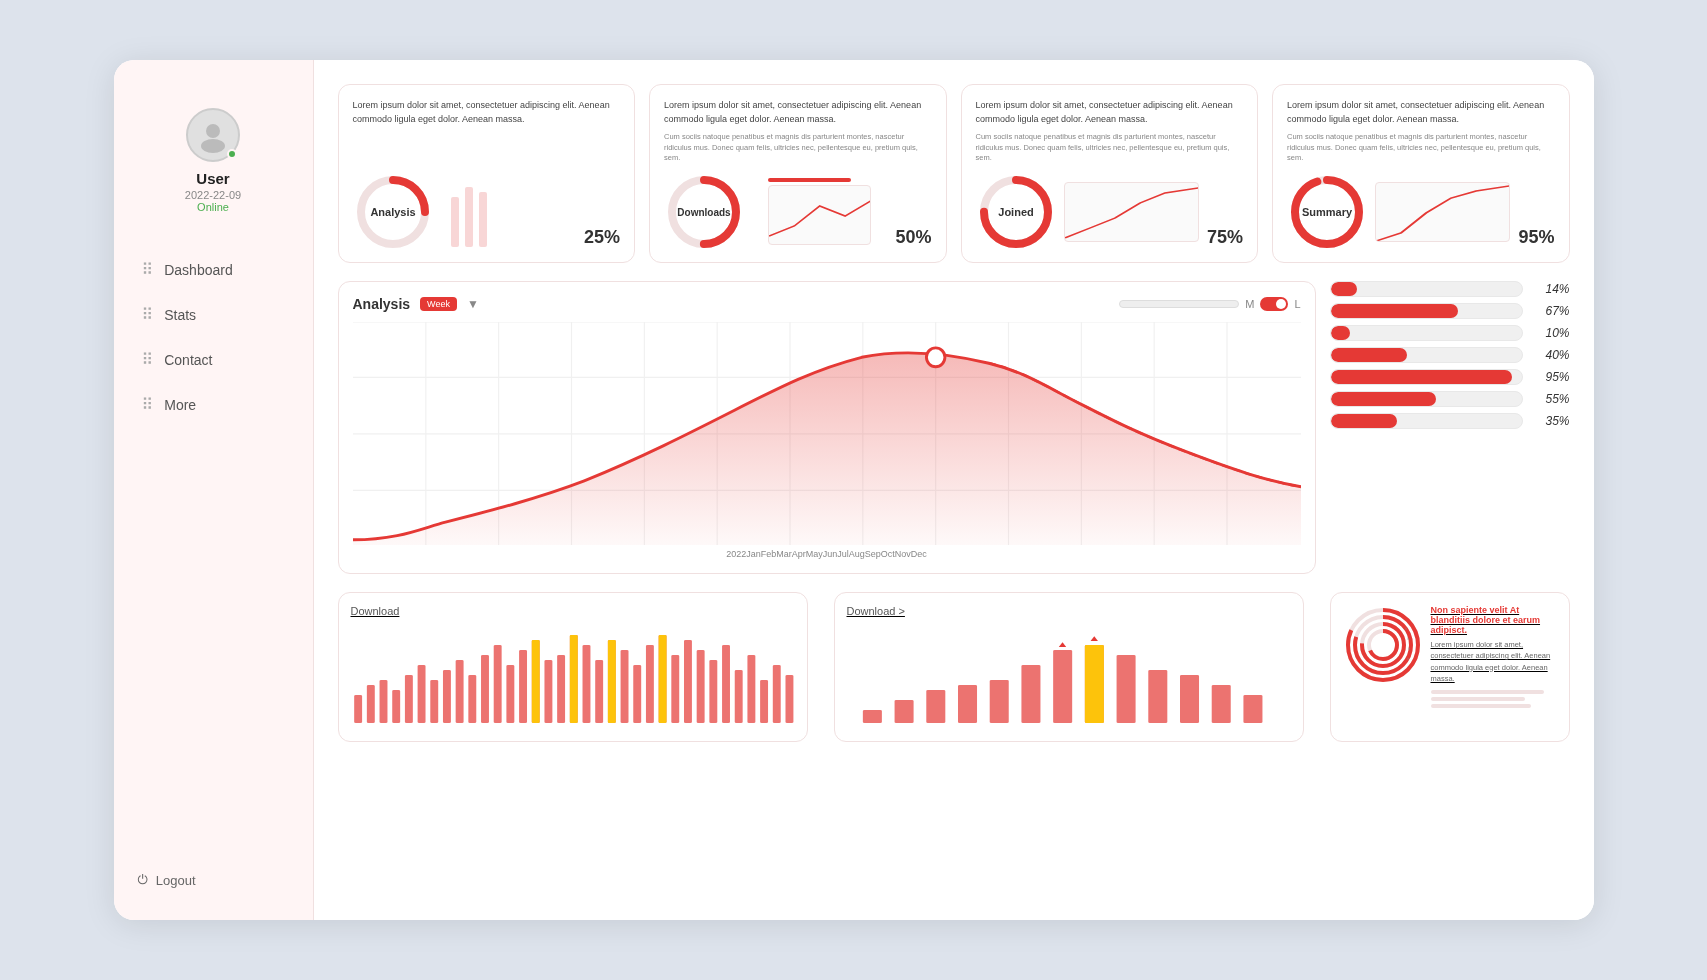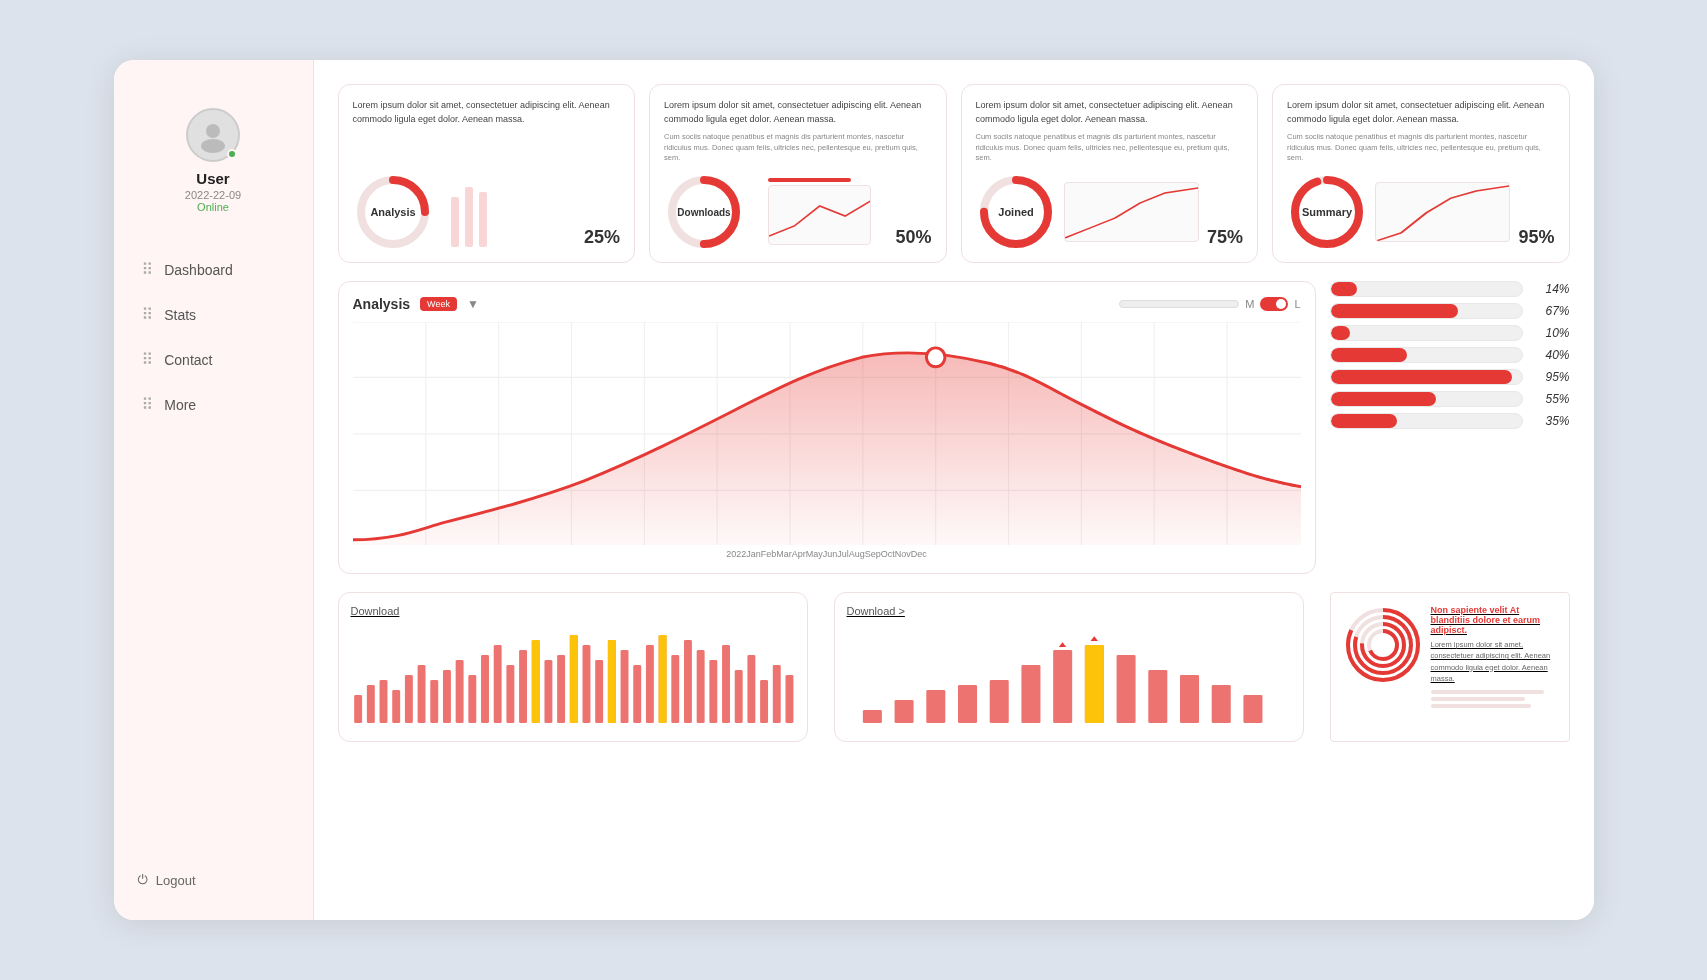--- a/index.html
+++ b/index.html
@@ -598,21 +598,21 @@
             <rect x="230" y="60" width="12" height="38" rx="1"></rect>
             <rect x="250" y="70" width="12" height="28" rx="1"></rect>
           </g>
 
           <rect x="150" y="20" width="12" height="78" rx="1" fill="#ffcc00" opacity="0.9"></rect>
           <text x="156" y="16" text-anchor="middle" font-size="8" fill="#e53935">▲</text>
           <text x="136" y="22" text-anchor="middle" font-size="8" fill="#e53935">▲</text>
         </svg>
       </div>
 
-      <div style="border:1px solid #f0e0e0;border-radius:4px;padding:12px;background:#fff;">
+      <div style="border:1px solid #f0e0e0;border-radius:12px;padding:12px;background:#fff;">
         <div style="display:flex;gap:8px;align-items:flex-start;">
 
           <svg width="80" height="80" viewBox="0 0 80 80">
             <circle cx="40" cy="40" r="35" fill="none" stroke="#f0e0e0" stroke-width="4"></circle>
             <circle cx="40" cy="40" r="35" fill="none" stroke="#e53935" stroke-width="4" stroke-dasharray="180 40" transform="rotate(-90 40 40)"></circle>
             <circle cx="40" cy="40" r="28" fill="none" stroke="#f0e0e0" stroke-width="4"></circle>
             <circle cx="40" cy="40" r="28" fill="none" stroke="#e53935" stroke-width="4" stroke-dasharray="140 36" transform="rotate(-90 40 40)"></circle>
             <circle cx="40" cy="40" r="21" fill="none" stroke="#f0e0e0" stroke-width="4"></circle>
             <circle cx="40" cy="40" r="21" fill="none" stroke="#e53935" stroke-width="4" stroke-dasharray="100 32" transform="rotate(-90 40 40)"></circle>
             <circle cx="40" cy="40" r="14" fill="none" stroke="#f0e0e0" stroke-width="4"></circle>

